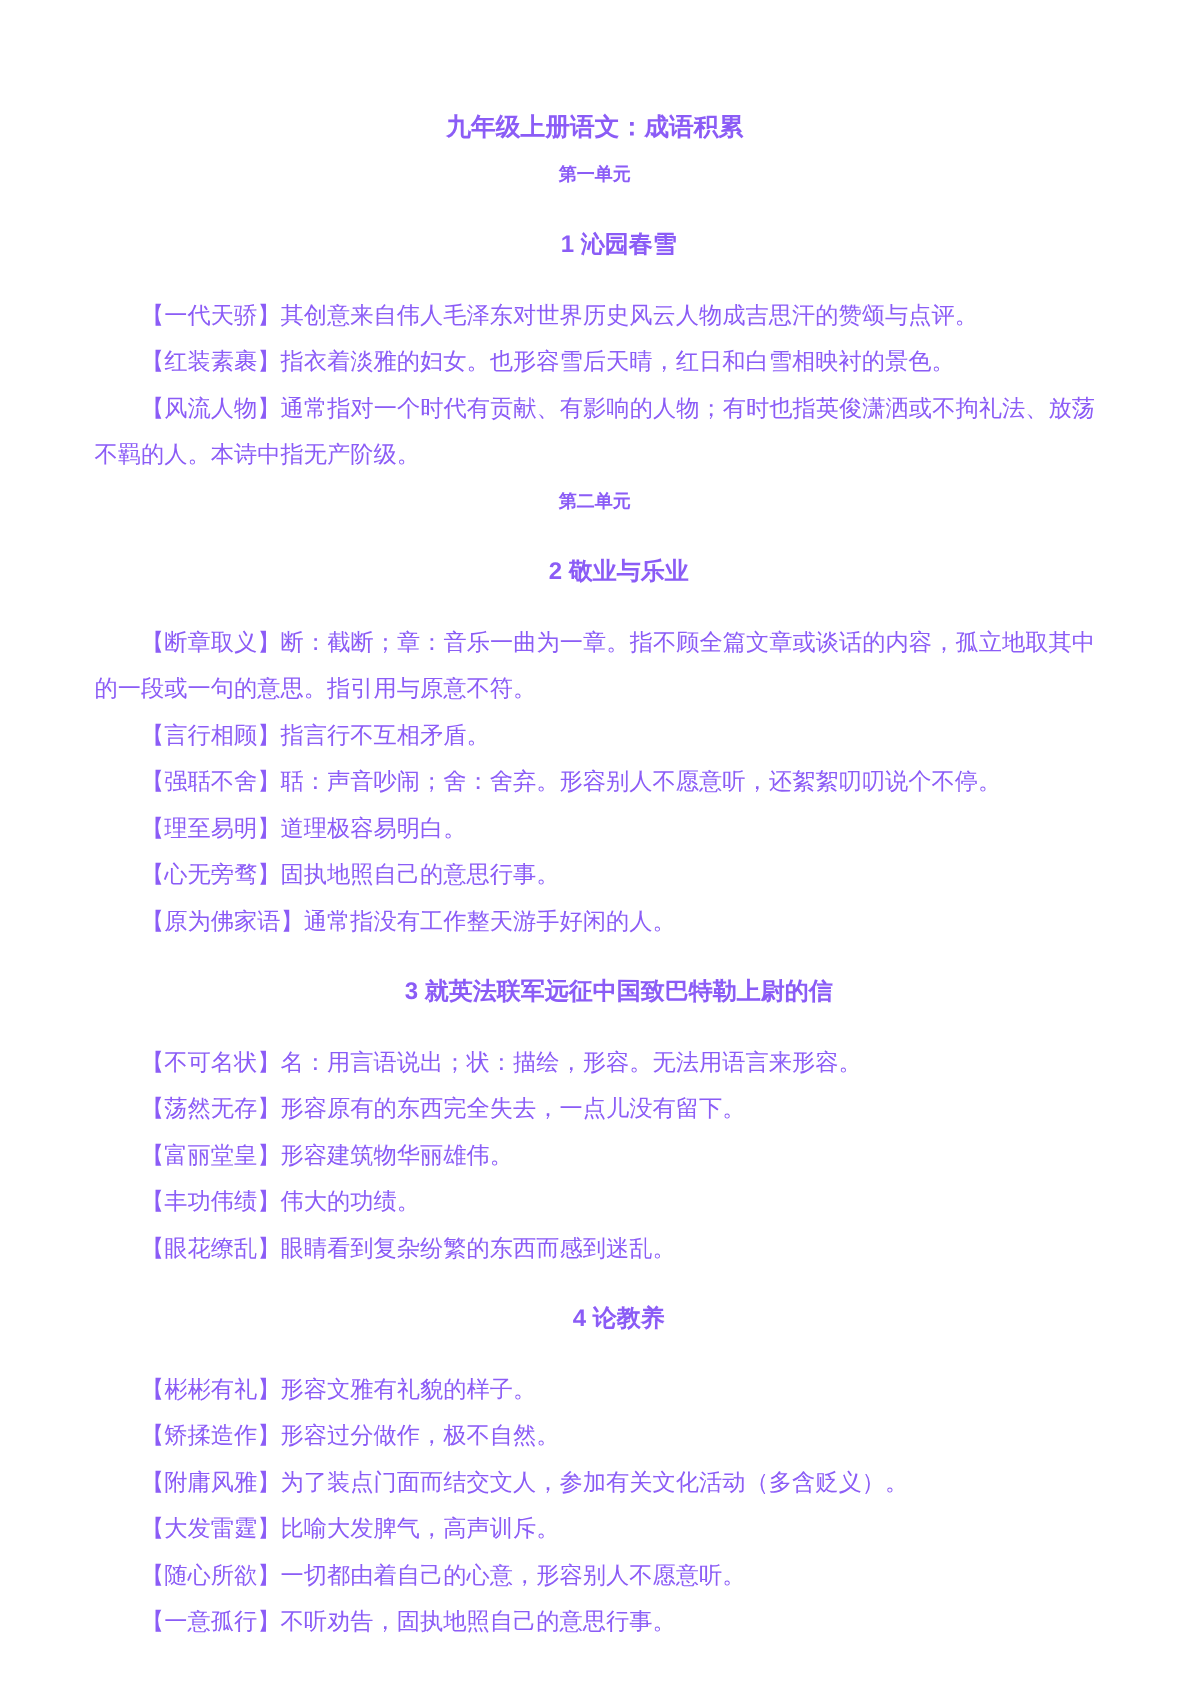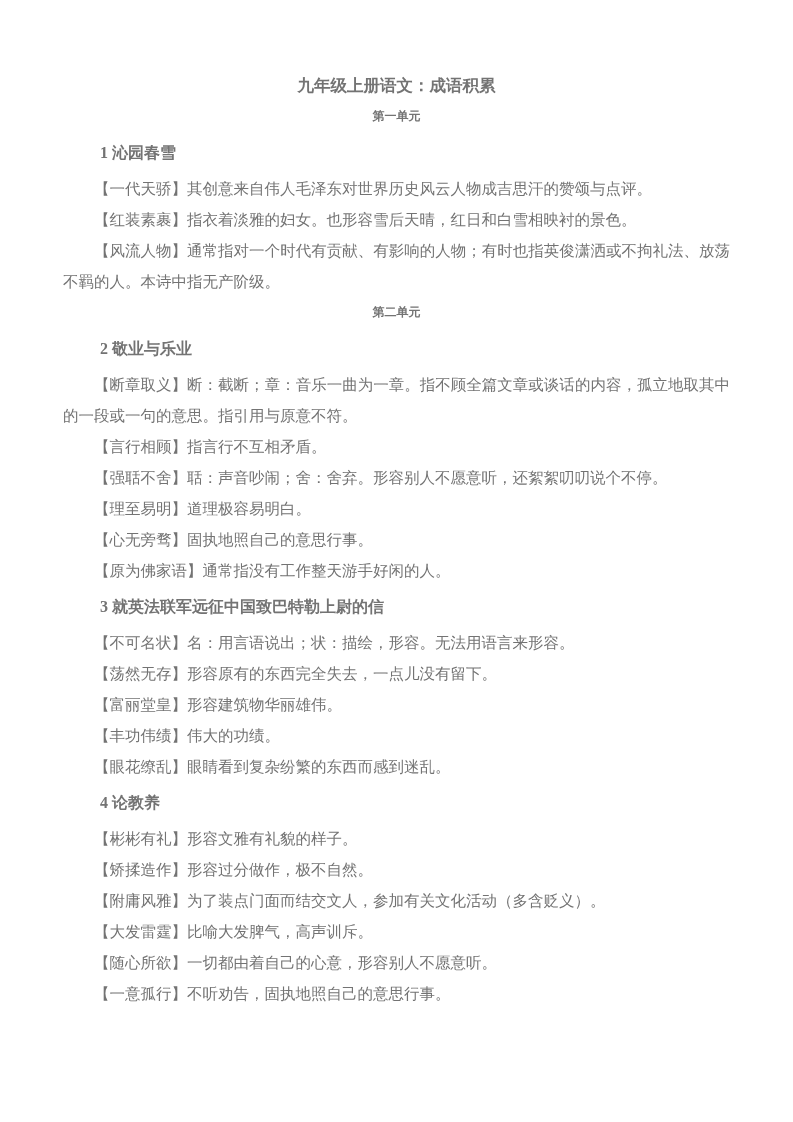--- a/index.html
+++ b/index.html
@@ -8,44 +8,45 @@
     background: #ffffff;
   }
   .page {
     position: relative;
     width: 793px;
     height: 1122px;
     margin: 0 auto;
     background: #ffffff;
     box-sizing: border-box;
     padding: 70px 63px 0 63px;
-    font-family: Liberation Serif, serif;
-    color: #737373;
+    font-family: Liberation Sans, sans-serif;
+    color: #8b5cf6;
     overflow: hidden;
   }
   .doc-title {
     margin: 0;
     font-size: 16.5px;
     font-weight: bold;
     text-align: center;
     line-height: 31px;
   }
   .unit-heading {
     margin: 0;
     font-size: 12px;
     font-weight: bold;
     text-align: center;
     line-height: 31px;
   }
   .lesson-title {
-    margin: 5px;
+    margin: 16px;
     font-size: 16px;
     font-weight: bold;
     line-height: 31px;
     text-indent: 2em;
+    text-align: center;
   }
   .entry {
     margin: 0;
     font-size: 15.5px;
     line-height: 31px;
     text-indent: 2em;
     text-align: justify;
     text-justify: inter-character;
   }
 </style>

